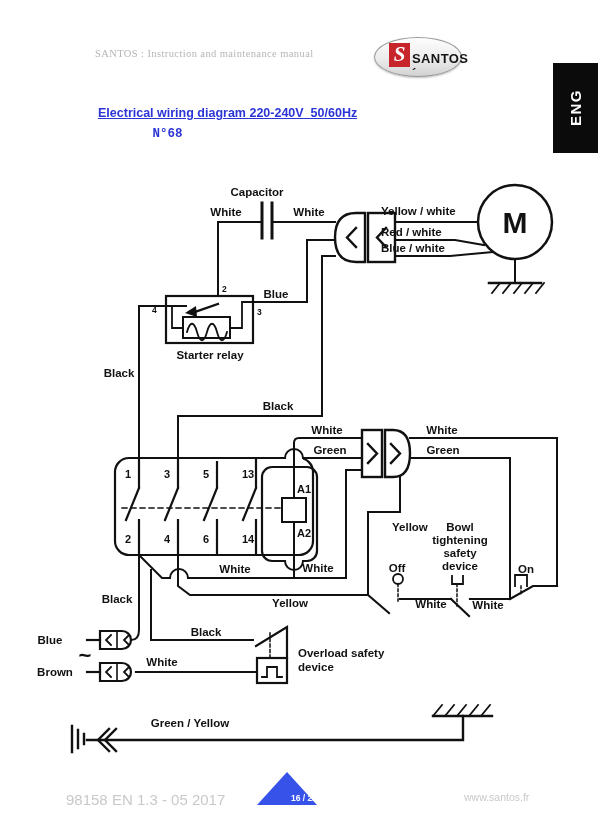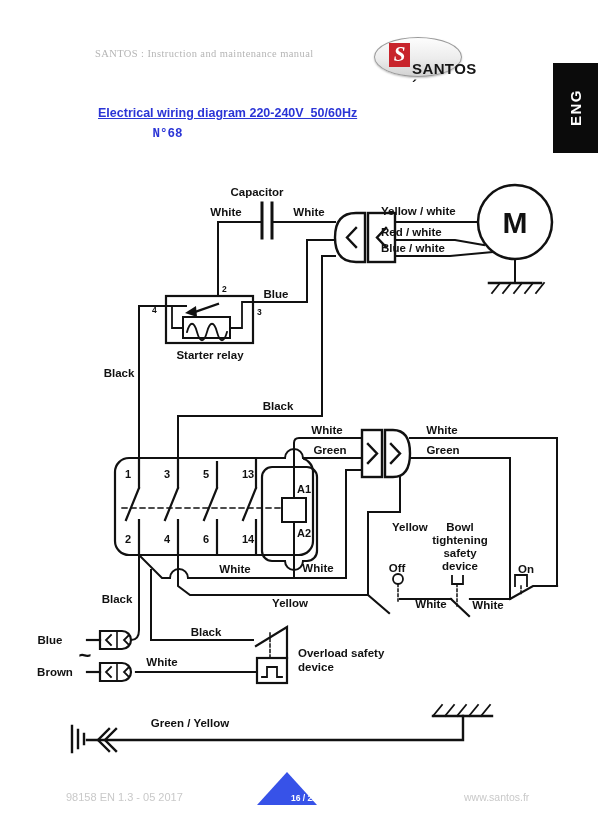--- a/index.html
+++ b/index.html
@@ -7,31 +7,31 @@
        font-family:"Liberation Sans",sans-serif;}
   .abs{position:absolute;}
   .manual-title{left:63px;top:48px;font-family:"Liberation Serif",serif;font-size:10.5px;
        color:#b5b5b5;letter-spacing:.4px;margin-left:32px;}
   .logo{left:374px;top:37px;width:86px;height:38px;border-radius:50%;
        background:linear-gradient(180deg,#fdfdfd 0%,#ececec 55%,#d2d2d2 100%);
        border:1.5px solid #9a9a9a;box-shadow:0 1px 2px rgba(0,0,0,.25);}
   .logo-s{position:absolute;left:14px;top:5px;width:21px;height:24px;background:#c8242c;
        color:#fff;font-family:"Liberation Serif",serif;font-weight:bold;font-style:italic;
        font-size:21px;line-height:23px;text-align:center;}
-  .logo-word{position:absolute;left:37px;top:22px;font-size:15px;font-weight:bold;
+  .logo-word{position:absolute;left:37px;top:13px;font-size:13px;font-weight:bold;
        color:#151515;letter-spacing:.4px;}
   .eng-tab{left:553px;top:63px;width:45px;height:90px;background:#0b0b0b;color:#fff;
        display:flex;align-items:center;justify-content:center;}
   .eng-tab span{writing-mode:vertical-rl;transform:rotate(180deg);font-weight:bold;
        font-size:15px;letter-spacing:1.5px;}
   .heading{left:70px;top:106px;color:#2b35d6;font-weight:bold;font-size:12.5px;
        text-decoration:underline;white-space:pre;margin-left:28px;}
   .diagram-no{left:70px;top:127px;width:195px;text-align:center;color:#2b35d6;
        font-weight:bold;font-size:12.5px;font-family:Liberation Mono, monospace;}
-  .doc-ref{left:66px;top:791px;font-size:11px;color:#c9c9c9;}
+  .doc-ref{left:66px;top:791px;font-size:15px;color:#c9c9c9;}
   .website{left:464px;top:791px;font-size:10.5px;color:#c9c9c9;}
   .page-tri{left:257px;top:772px;width:0;height:0;border-left:30px solid transparent;
        border-right:30px solid transparent;border-bottom:33px solid #3752e8;}
   .page-num{left:257px;top:793px;width:60px;text-align:right;color:#fff;
        font-size:8.5px;font-weight:bold;}
   svg{position:absolute;left:0;top:0;}
   svg text{font-family:"Liberation Sans",sans-serif;font-weight:bold;fill:#111;}
   .lbl{font-size:11.5px;}
   .num{font-size:11px;}
   .pin{font-size:8.5px;}

